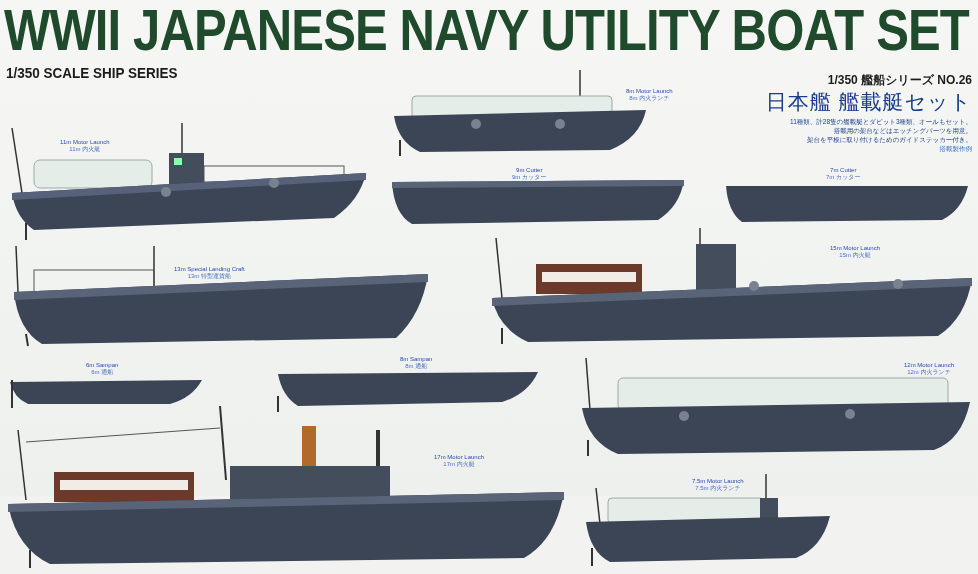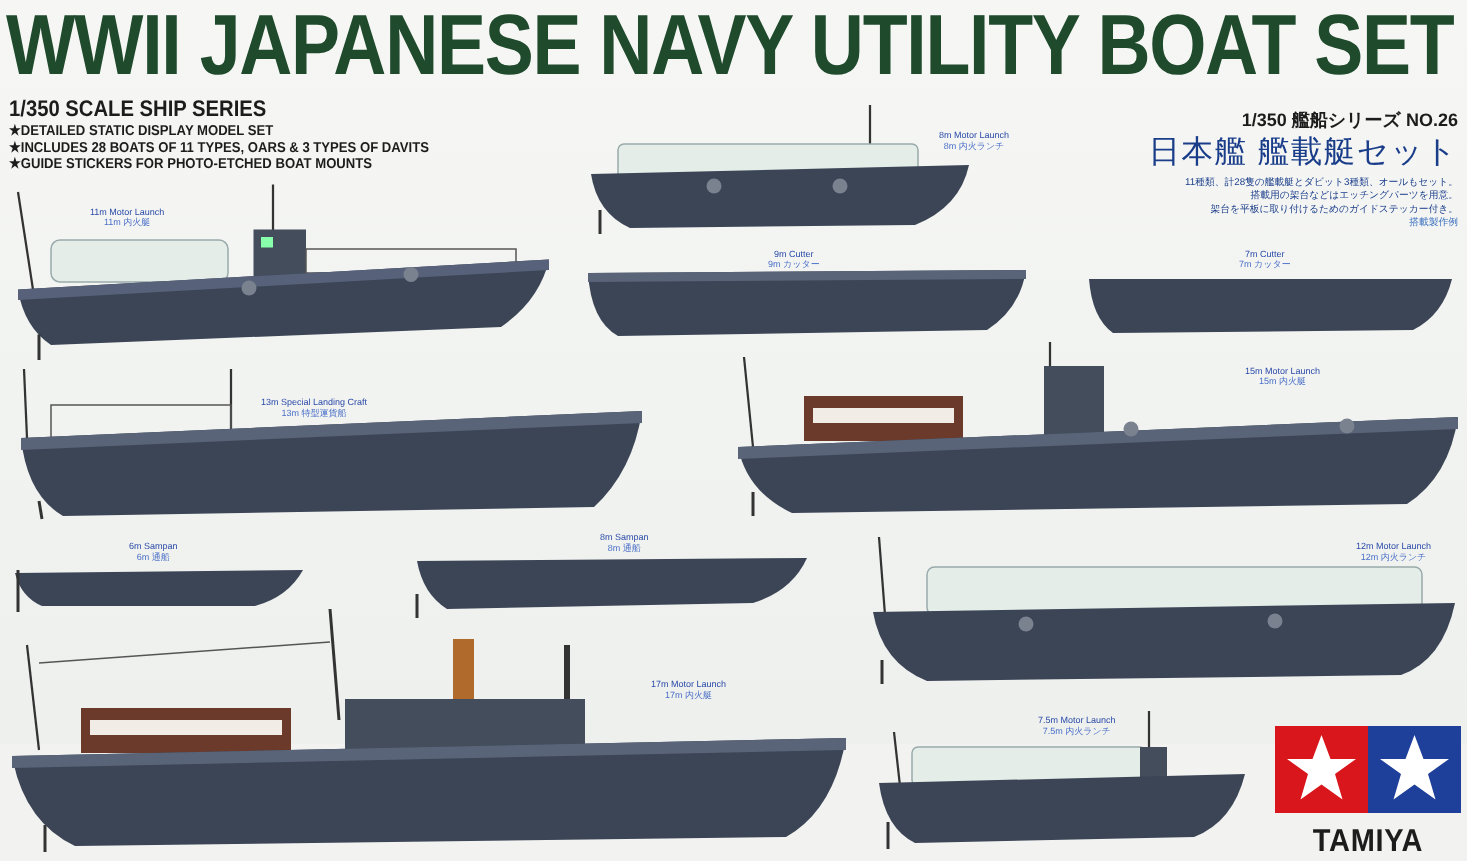--- a/index.html
+++ b/index.html
@@ -32,25 +32,20 @@
   .logo { position: absolute; left: 850px; top: 484px; width: 124px; height: 86px; }
   .logo-text { font-weight: 700; font-size: 21px; color: #1c1c1c; letter-spacing: 0.5px; text-align: center; line-height: 28px; transform: scaleX(0.92); }
 </style>
 </head>
 <body>
 
 <div class="canvas">
 
   <div class="title">WWII JAPANESE NAVY UTILITY BOAT SET</div>
   <div class="scale-series">1/350 SCALE SHIP SERIES</div>
-  <div class="features">
-    <div>★DETAILED STATIC DISPLAY MODEL SET</div>
-    <div>★INCLUDES 28 BOATS OF 11 TYPES, OARS &amp; 3 TYPES OF DAVITS</div>
-    <div>★GUIDE STICKERS FOR PHOTO-ETCHED BOAT MOUNTS</div>
-  </div>
 
   <div class="jp-block">
     <div class="jp-series">1/350 艦船シリーズ NO.26</div>
     <div class="jp-title">日本艦 艦載艇セット</div>
     <div class="jp-desc">
       <div>11種類、計28隻の艦載艇とダビット3種類、オールもセット。</div>
       <div>搭載用の架台などはエッチングパーツを用意。</div>
       <div>架台を平板に取り付けるためのガイドステッカー付き。</div>
       <div class="ref">搭載製作例</div>
     </div>
@@ -189,23 +184,14 @@
     <rect x="26" y="30" width="156" height="26" rx="4" fill="#e4ede8" stroke="#9aa"></rect>
     <rect x="178" y="30" width="18" height="24" fill="#434d5c"></rect>
     <path d="M4 54 L248 48 Q240 80 214 90 L28 94 Q8 84 4 54 Z" fill="#3b4556"></path>
     <line x1="10" y1="80" x2="10" y2="98" stroke="#333" stroke-width="2"></line>
   </svg>
   <div class="label" style="left:692px;top:478px">
     <div>7.5m Motor Launch</div>
     <div class="jp">7.5m 内火ランチ</div>
   </div>
 
-  <div class="logo">
-    <svg width="124" height="58" viewBox="0 0 124 58">
-      <rect x="0" y="0" width="62" height="58" fill="#d8161b"></rect>
-      <rect x="62" y="0" width="62" height="58" fill="#1e3f9a"></rect>
-      <polygon points="31,6 37,22 54,22 40,32 45,49 31,39 17,49 22,32 8,22 25,22" fill="#ffffff"></polygon>
-      <polygon points="93,6 99,22 116,22 102,32 107,49 93,39 79,49 84,32 70,22 87,22" fill="#ffffff"></polygon>
-    </svg>
-    <div class="logo-text">TAMIYA</div>
-  </div>
 
 </div>
 
 </body></html>

